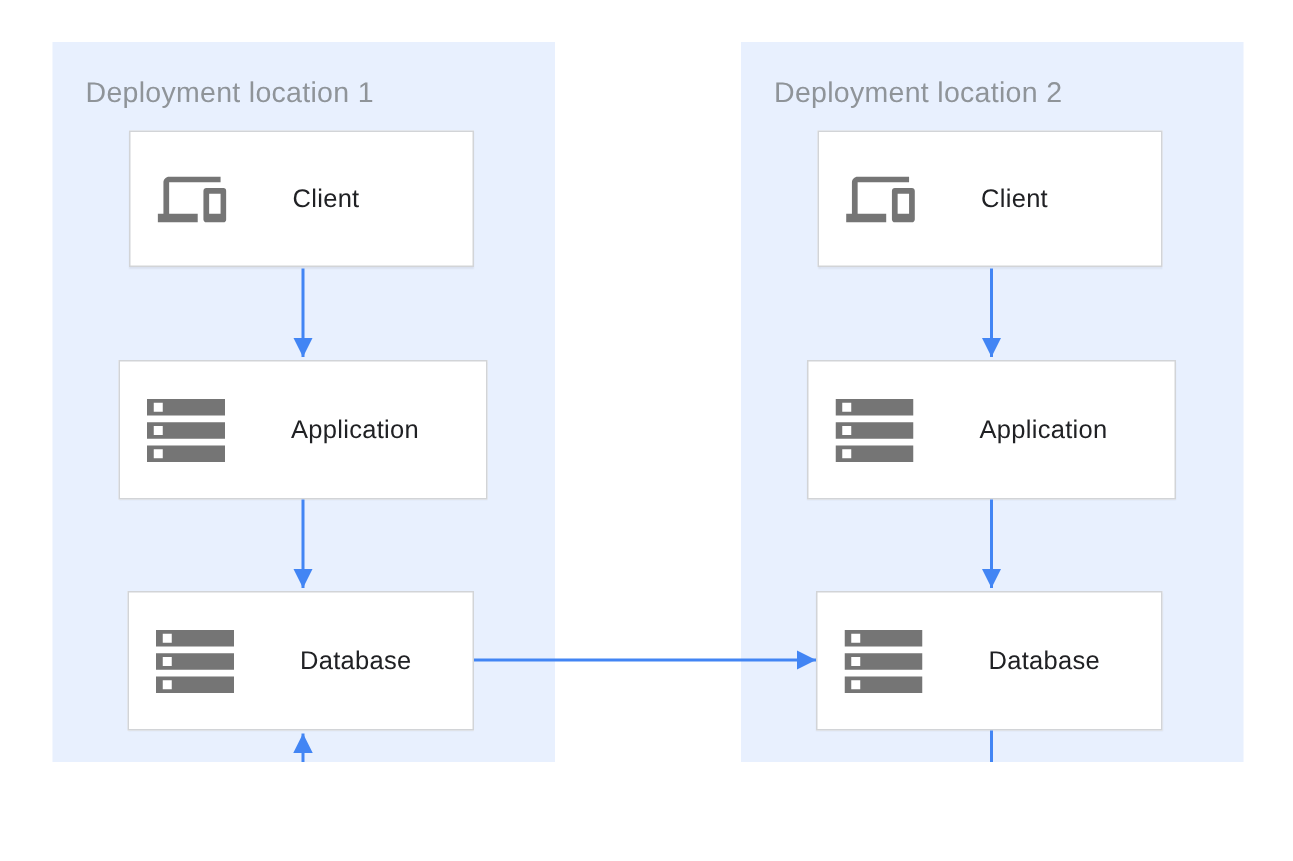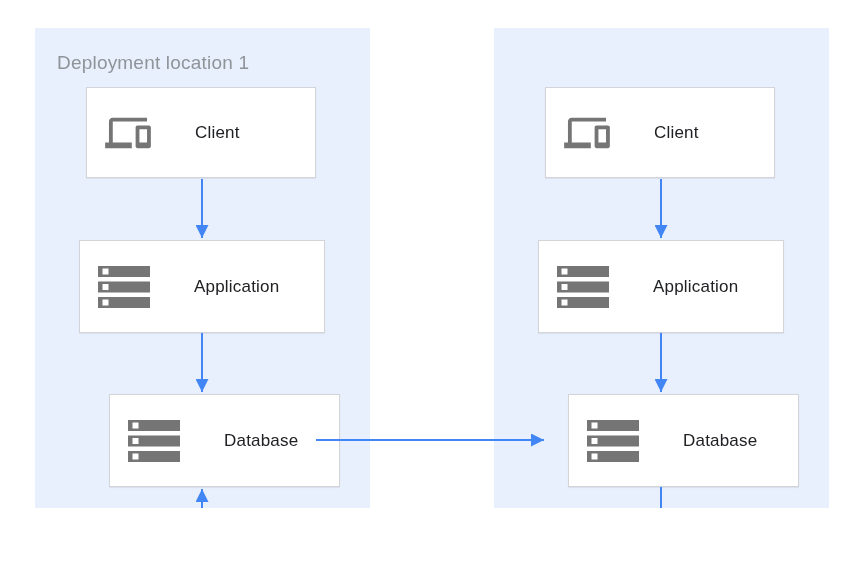--- a/index.html
+++ b/index.html
@@ -48,21 +48,21 @@
   .node .label {
     font-size: 17px;
     color: #202124;
     letter-spacing: 0.2px;
     white-space: nowrap;
   }
   .node .icon { flex: 0 0 auto; display: block; }
   
   .node.client      { left: 51px; top: 59px;  width: 230px; height: 91px; }
   .node.application { left: 44px; top: 212px; width: 246px; height: 93px; }
-  .node.database    { left: 50px; top: 366px; width: 231px; height: 93px; margin-left: 24px; }
+  .node.database    { left: 50px; top: 366px; width: 231px; height: 93px; }
   .arrows {
     position: absolute;
     left: 0; top: 0;
     width: 862px; height: 574px;
     pointer-events: none;
   }
 </style>
 </head>
 <body>
 
@@ -105,20 +105,21 @@
           <rect x="4.5" y="2.5" width="6" height="6"></rect>
           <rect x="4.5" y="18" width="6" height="6"></rect>
           <rect x="4.5" y="33.5" width="6" height="6"></rect>
         </g>
       </svg>
       <span class="label">Database</span>
     </div>
   </div>
 
   <div class="region r2">
+    <div class="region-label">Deployment location 2</div>
 
     <div class="node client">
       <svg class="icon" width="46" height="40" viewBox="0 1.5 24 21" fill="#757575" aria-hidden="true">
         <path d="M4 6h18V4H4c-1.1 0-2 .9-2 2v11H0v3h14v-3H4V6zm19 2h-6c-.55 0-1 .45-1 1v10c0 .55.45 1 1 1h6c.55 0 1-.45 1-1V9c0-.55-.45-1-1-1zm-1 9h-4v-7h4v7z"></path>
       </svg>
       <span class="label">Client</span>
     </div>
 
     <div class="node application">
       <svg class="icon" width="52" height="42" viewBox="0 0 52 42" aria-hidden="true">

